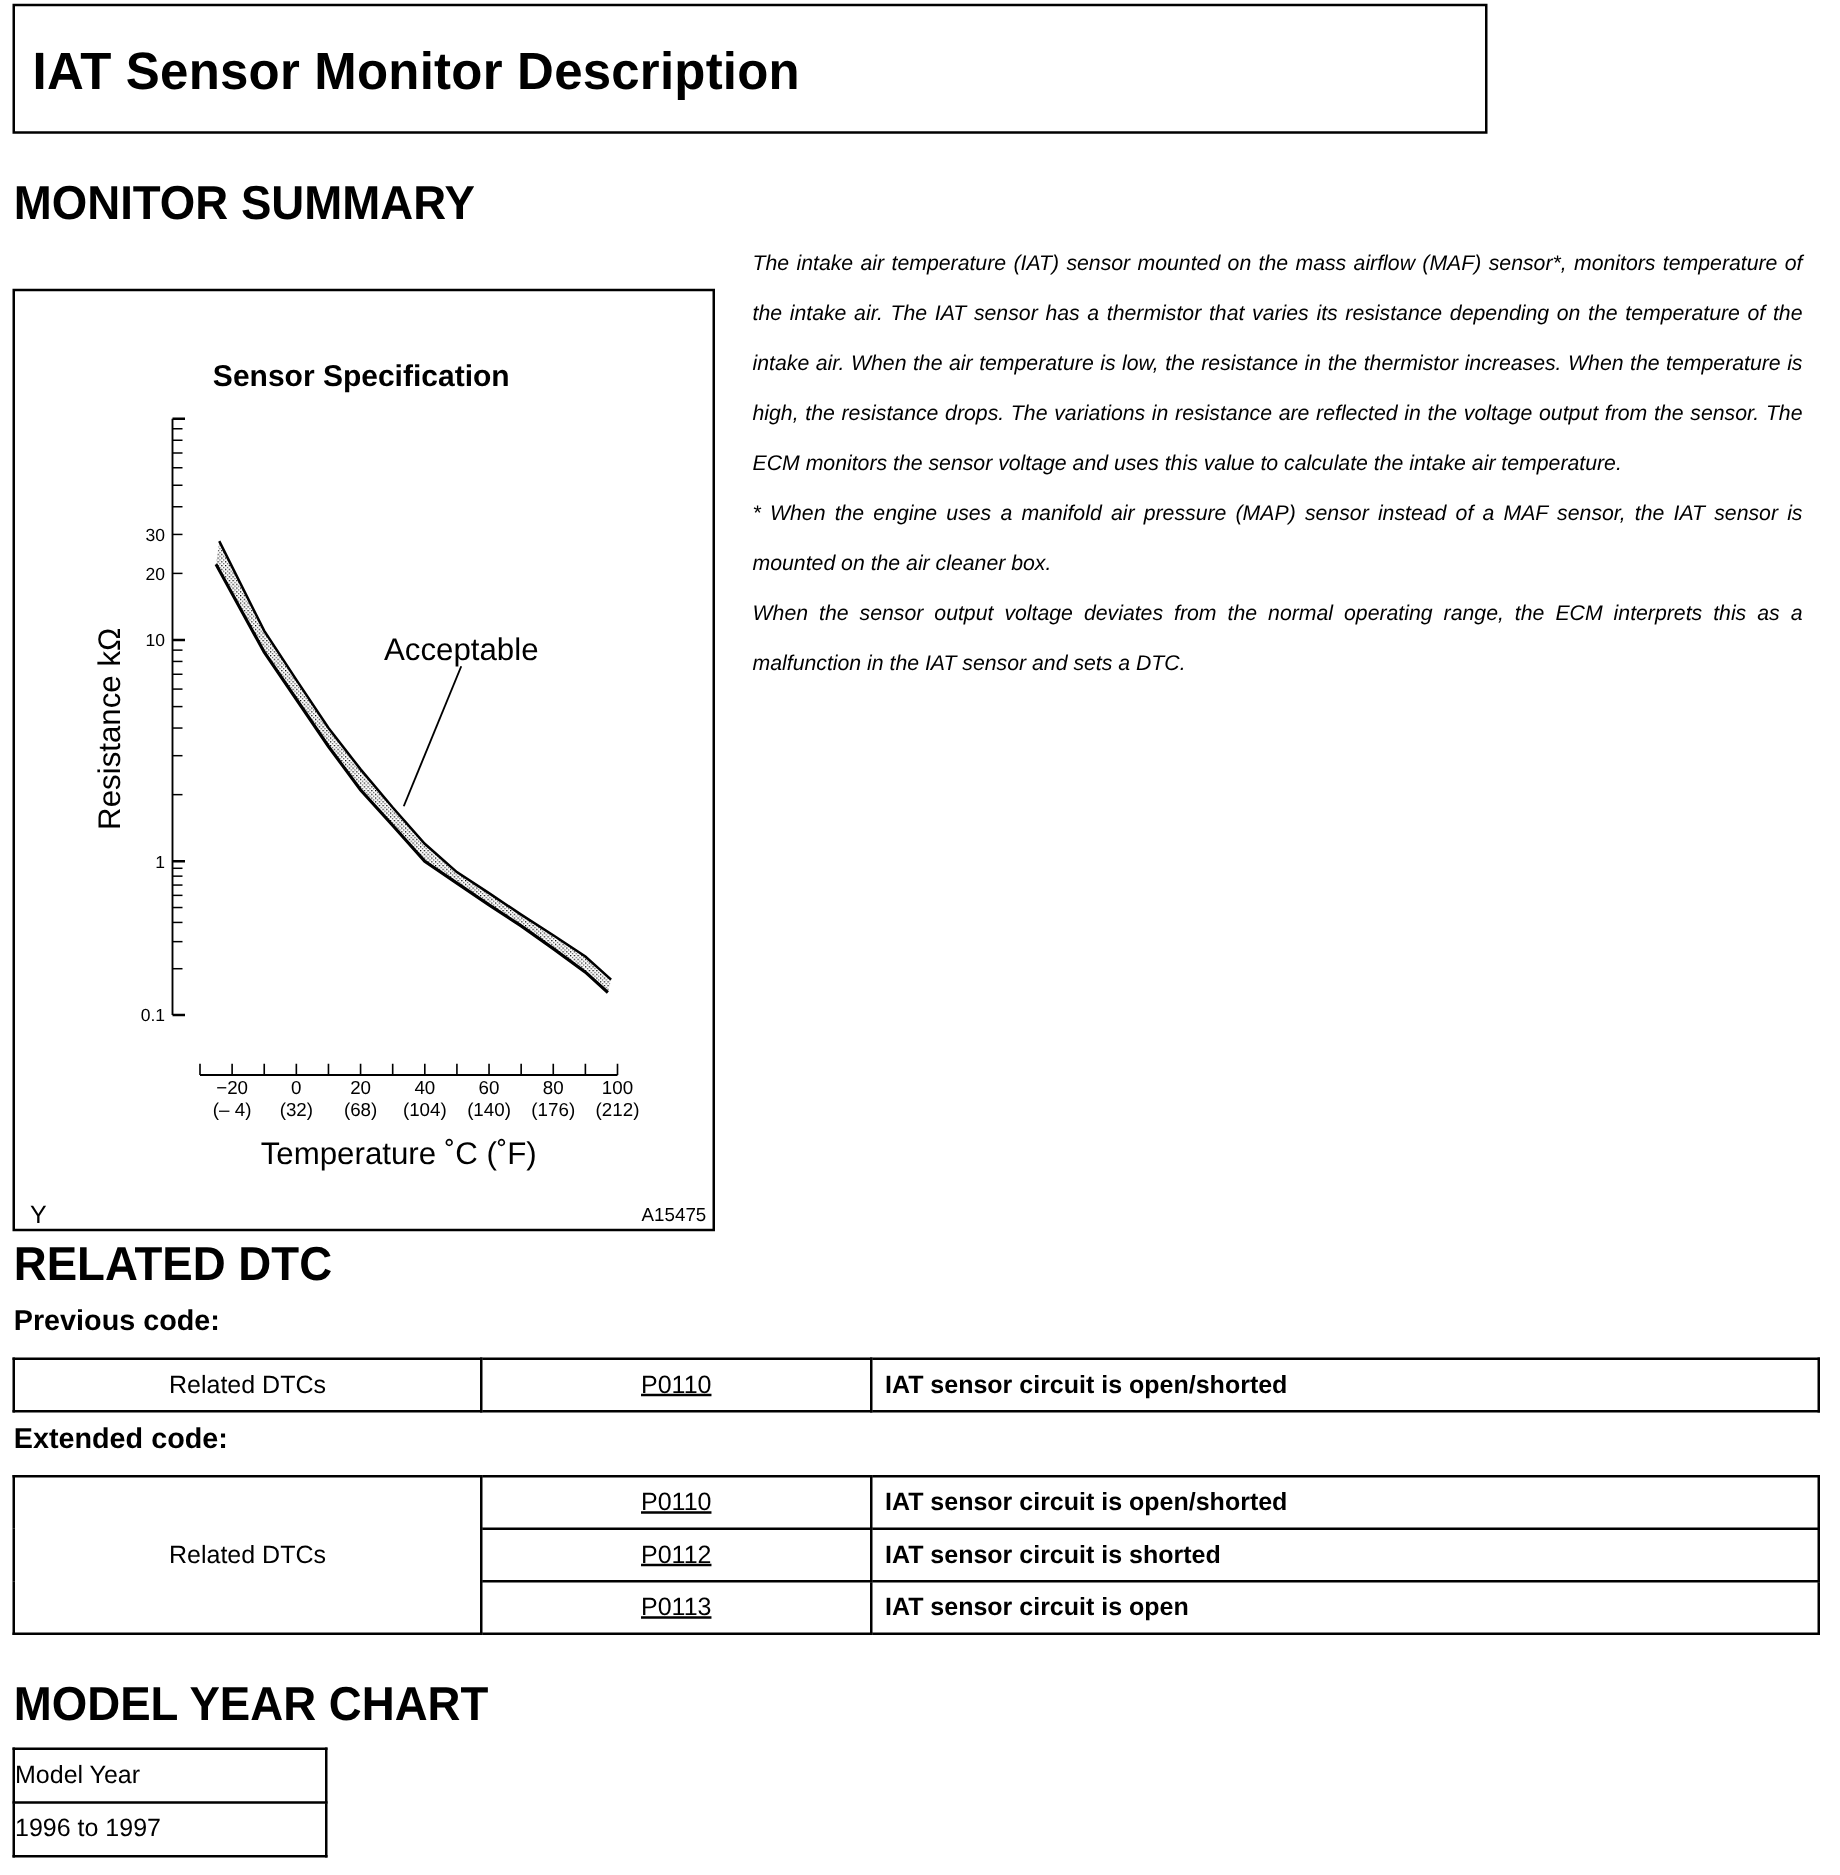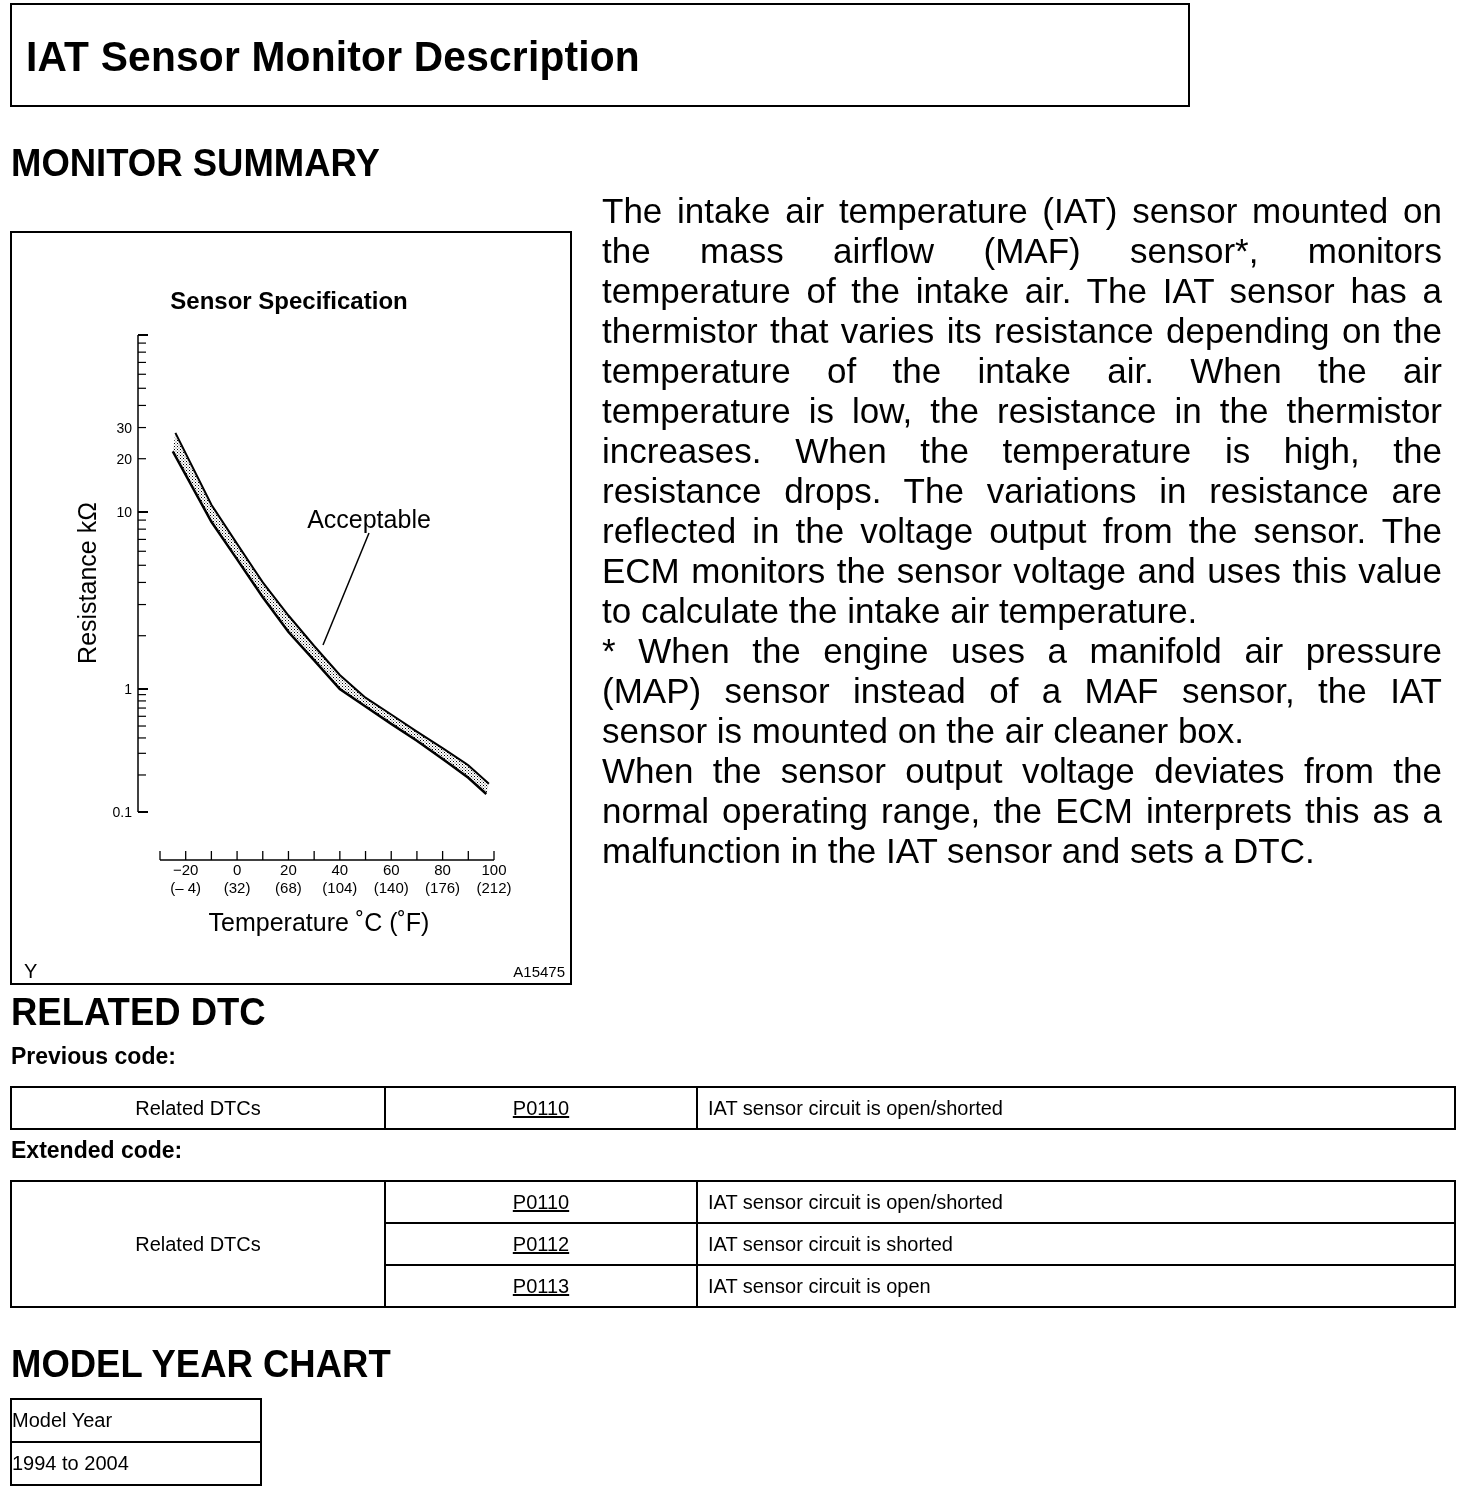--- a/index.html
+++ b/index.html
@@ -3,27 +3,27 @@
 <meta charset="utf-8">
 <style>
   html, body { margin: 0; padding: 0; background: #ffffff; }
   body { width: 1472px; height: 1500px; position: relative; font-family: "Liberation Sans", sans-serif; color: #000; overflow: hidden; }
   .title-box { position: absolute; left: 10px; top: 3px; width: 1180px; height: 104px; border: 2px solid #000; box-sizing: border-box; }
   .title-box h1 { margin: 0; position: absolute; left: 14px; top: 28px; font-size: 42px; font-weight: bold; letter-spacing: 0.2px; transform: scaleX(0.97); transform-origin: left; }
   h2 { position: absolute; margin: 0; font-size: 38px; font-weight: bold; left: 11px; transform: scaleX(0.96); transform-origin: left; }
   h3 { position: absolute; margin: 0; font-size: 23px; font-weight: bold; left: 11px; }
   .fig { position: absolute; left: 10px; top: 197px; width: 562px; height: 754px; border: 2px solid #000; box-sizing: border-box; margin-top: 34px; }
   .fig svg { position: absolute; left: 0; top: 0; }
-  .body-text { position: absolute; left: 602px; top: 191px; width: 840px; font-size: 35px; line-height: 40px; text-align: justify; }
+  .body-text { position: absolute; left: 602px; top: 191px; width: 840px; font-size: 17px; line-height: 40px; text-align: justify; font-style: italic; }
   .body-text p { margin: 0; }
   table { position: absolute; border-collapse: collapse; font-size: 20px; }
   td { border: 2px solid #000; padding: 0; height: 40px; margin-top: 47px; }
   .c1 { width: 372px; text-align: center; }
   .c2 { width: 310px; text-align: center; text-decoration: underline; }
-  .c3 { width: 746px; text-align: left; padding-left: 10px; }
+  .c3 { width: 746px; text-align: left; padding-left: 10px; font-weight: bold; }
   .my td { width: 248px; text-align: left; height: 41px; }
 </style>
 </head>
 <body>
 
 <div class="title-box">
   <h1>IAT Sensor Monitor Description</h1>
 </div>
 
 <h2 style="top:142px;">MONITOR SUMMARY</h2>
@@ -159,16 +159,16 @@
   </table>
 
 <h2 style="top:1343px;">MODEL YEAR CHART</h2>
 
 <table class="my" style="left:10px; top:1398px;">
   <tbody>
       <tr>
     <td>Model Year</td>
   </tr>
   <tr>
-    <td>1994 to 2004</td>
+    <td>1996 to 1997</td>
   </tr>
 </tbody>
   </table>
 
 </body></html>

